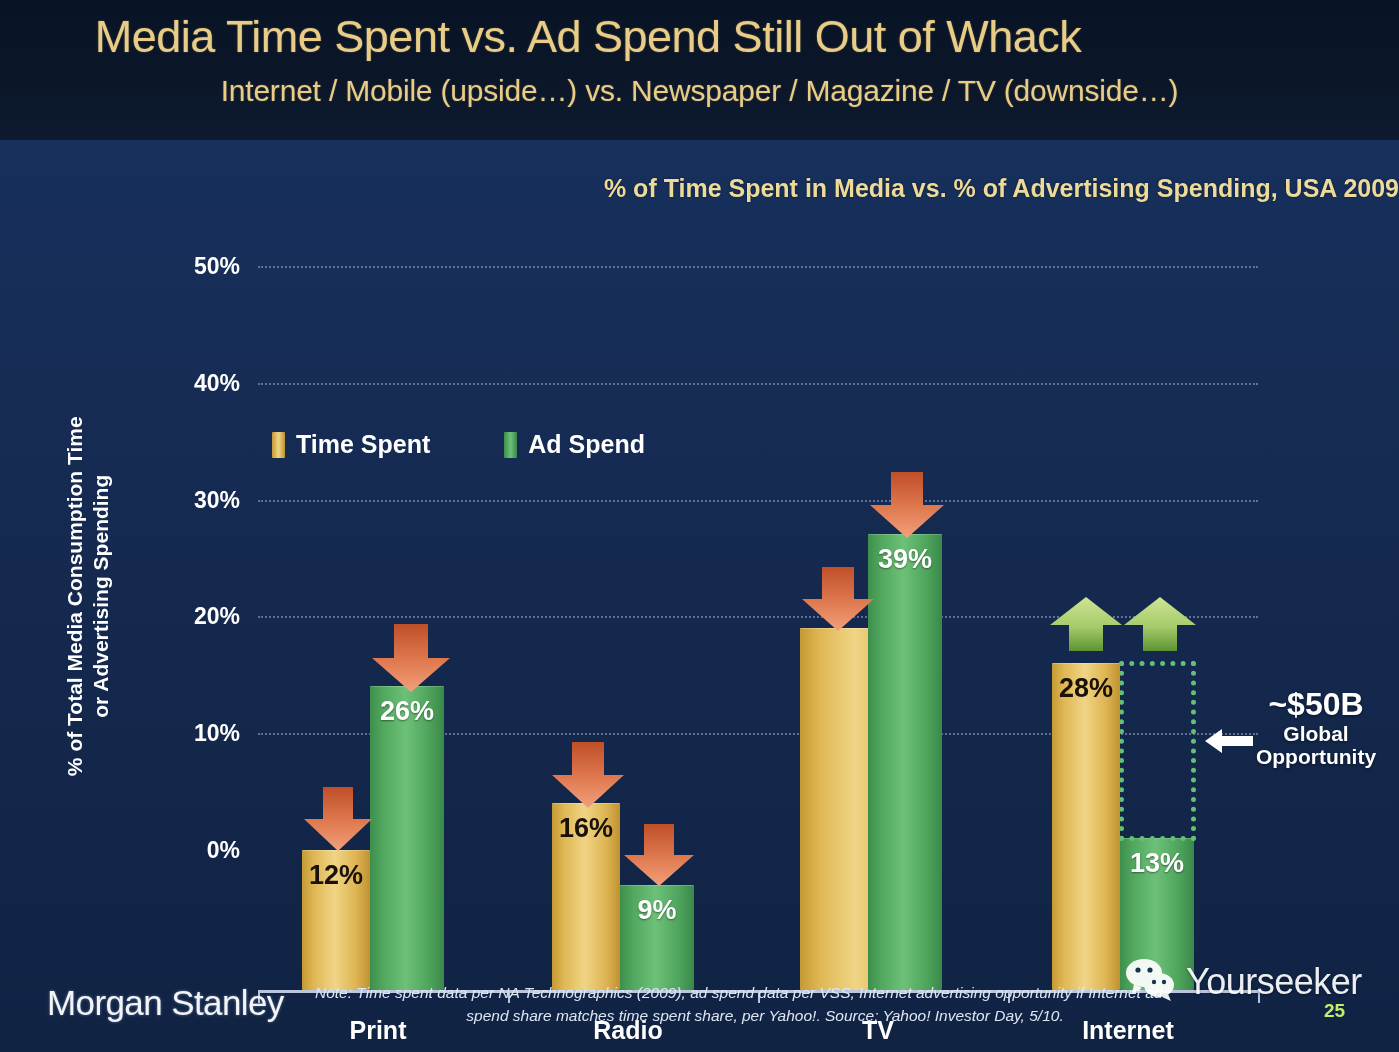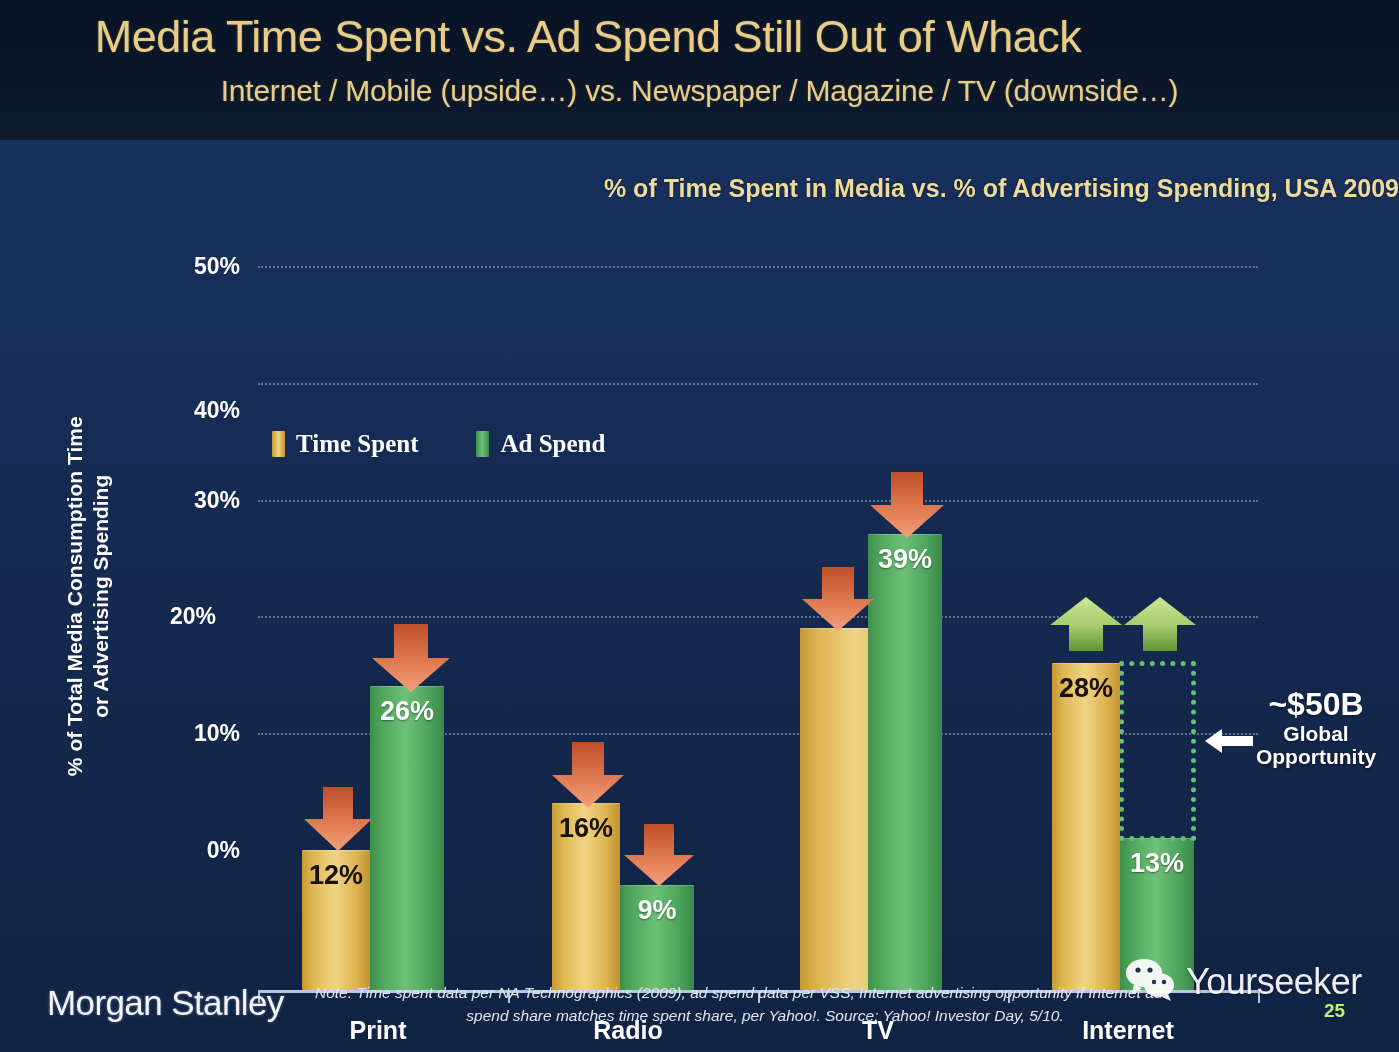--- a/index.html
+++ b/index.html
@@ -104,21 +104,21 @@
     position:absolute;left:1236px;top:548px;width:160px;text-align:center;
     color:#ffffff;
   }
   #callout .big{font-size:32px;font-weight:bold;line-height:1.05;text-shadow:0 1px 3px rgba(0,0,0,.5);}
   #callout .small{font-size:21px;font-weight:bold;line-height:1.12;text-shadow:0 1px 3px rgba(0,0,0,.5);}
   #callout-arrow{
     position:absolute;left:1205px;top:586px;width:50px;height:30px;
   }
 
   
-  #legend{position:absolute;left:272px;top:290px;display:flex;gap:58px;font-family:Liberation Serif, serif;}
+  #legend{position:absolute;left:272px;top:290px;display:flex;gap:74px;}
   .legend-item{display:flex;align-items:center;gap:11px;}
   .legend-swatch{width:13px;height:26px;border-radius:1px;}
   .legend-swatch.gold{background:linear-gradient(90deg,#c59a35,#f0d485,#bf9230);}
   .legend-swatch.green{background:linear-gradient(90deg,#3d8f4c,#6dc078,#3a8849);}
   .legend-text{color:#ffffff;font-size:25px;font-weight:bold;}
 
   
   #morgan-stanley{
     position:absolute;left:47px;top:983px;
     color:#f2f4f8;font-size:35px;font-weight:400;letter-spacing:-0.6px;
@@ -161,23 +161,23 @@
     <span>or Advertising Spending</span>
   </div>
 
   <div class="gridline" style="left:258px;top:126px;"></div>
   <div class="gridline" style="left:258px;top:243px;"></div>
   <div class="gridline" style="left:258px;top:360px;"></div>
   <div class="gridline" style="left:258px;top:476px;"></div>
   <div class="gridline" style="left:258px;top:593px;"></div>
 
   <div class="ytick-label" style="left:130px;top:113px;">50%</div>
-  <div class="ytick-label" style="left:130px;top:230px;margin-top:27px;">40%</div>
+  <div class="ytick-label" style="left:130px;top:230px;">40%</div>
   <div class="ytick-label" style="left:130px;top:347px;">30%</div>
-  <div class="ytick-label" style="left:138px;top:463px;text-align:center;">20%</div>
+  <div class="ytick-label" style="left:130px;top:463px;">20%</div>
   <div class="ytick-label" style="left:130px;top:580px;">10%</div>
   <div class="ytick-label" style="left:130px;top:697px;">0%</div>
 
   <div class="bar gold" style="left:302px;top:710px;width:68px;height:140px;">
     <span class="bar-label">12%</span>
   </div>
   <div class="bar green" style="left:370px;top:546px;width:74px;height:304px;">
     <span class="bar-label">26%</span>
   </div>
 

